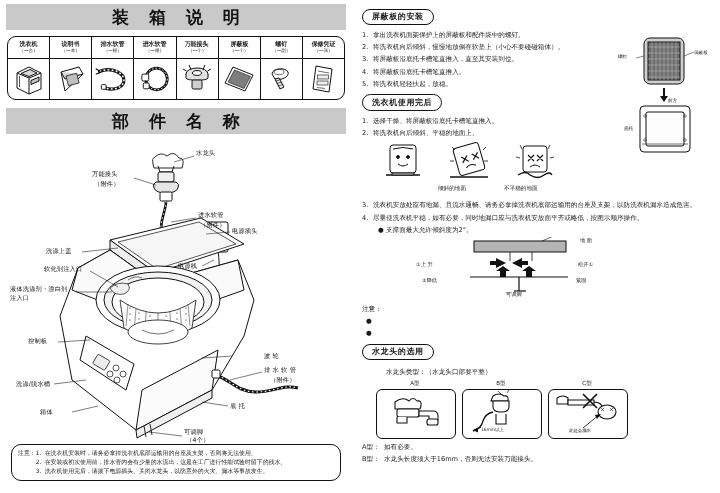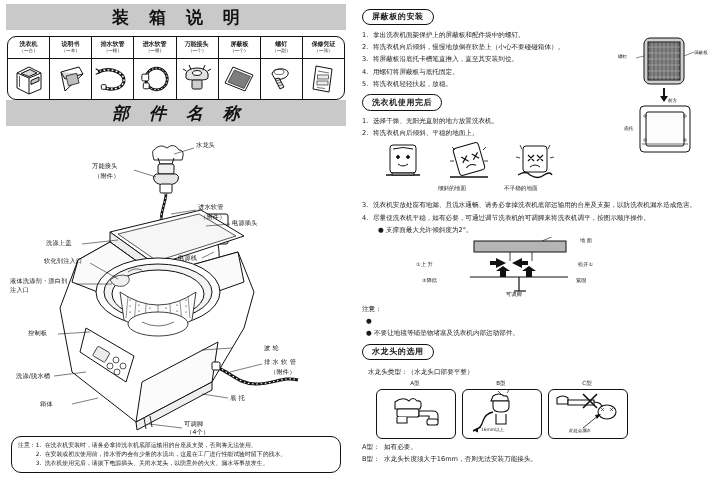--- a/index.html
+++ b/index.html
@@ -17,21 +17,21 @@
   .banner{
     background:#c9c9c9;
     height:26px;
     display:flex;align-items:center;justify-content:center;
     margin-bottom:6px;
   }
   .banner-title{
     font-size:17px;font-weight:bold;letter-spacing:7px;
     color:#111;text-indent:7px;
   }
-  .banner2{margin-top:0;font-style:italic;}
+  .banner2{margin-top:8px;}
 
   
   .pack-table{
     width:336px;border:1.2px solid #111;border-radius:9px;
     display:flex;overflow:hidden;background:#fff;margin:0 auto;
   }
   .pack-cell{
     flex:1;border-right:1px solid #111;
     display:flex;flex-direction:column;align-items:center;
     min-width:0;
@@ -463,33 +463,33 @@
       <li>
           <span class="n">2.</span>
           <span class="t">将洗衣机向后倾斜，慢慢地放倒在软垫上（小心不要碰碰箱体）。</span>
         </li>
       <li>
           <span class="n">3.</span>
           <span class="t">将屏蔽板沿底托卡槽笔直推入，直至其安装到位。</span>
         </li>
       <li>
           <span class="n">4.</span>
-          <span class="t">用螺钉将屏蔽板与底托固定。</span>
+          <span class="t">将屏蔽板沿底托卡槽笔直推入。</span>
         </li>
       <li>
           <span class="n">5.</span>
           <span class="t">将洗衣机轻轻扶起，放稳。</span>
         </li>
     </ul>
 
     <div class="sub-head">洗衣机使用完后</div>
     <ul class="steps">
       <li>
           <span class="n">1.</span>
-          <span class="t">选择干燥、无阳光直射的地方放置洗衣机。</span>
+          <span class="t">选择干燥、将屏蔽板沿底托卡槽笔直推入。</span>
         </li>
       <li>
           <span class="n">2.</span>
           <span class="t">将洗衣机向后倾斜、平稳的地面上。</span>
         </li>
     </ul>
 
     
     <div class="ground-figs">
       <svg width="46" height="42" viewBox="0 0 46 42" style="left:20px">
@@ -528,21 +528,21 @@
       <div class="ground-cap" style="left:144px;top:44px;">不平稳的地面</div>
     </div>
 
     <ul class="steps">
       <li>
           <span class="n">3.</span>
           <span class="t">洗衣机安放处应有地漏、且流水通畅、请务必拿掉洗衣机底部运输用的台座及支架，以防洗衣机漏水造成危害。</span>
         </li>
       <li>
           <span class="n">4.</span>
-          <span class="t">尽量使洗衣机平稳，如有必要，可通过调节洗衣机的可调脚来将洗衣机调平，按图示顺序操作。</span>
+          <span class="t">尽量使洗衣机平稳，如有必要，同时地漏口应与洗衣机安放面平齐或略低，按图示顺序操作。</span>
         </li>
     </ul>
     <ul class="sub-bullets">
       <li>
           <span class="dot">●</span>
           <span>支撑面最大允许倾斜度为2°。</span>
         </li>
     </ul>
 
     
@@ -571,26 +571,25 @@
       <div class="level-lbl" style="left:146px;top:54px;">可调脚</div>
     </div>
 
     <div class="plain">注意：</div>
     <ul class="bullets">
       <li>
           <span class="dot">●</span>
         </li>
       <li>
           <span class="dot">●</span>
-          <span>不要让地毯等铺垫物堵塞及洗衣机内部运动部件。</span>
         </li>
     </ul>
 
     <div class="sub-head">水龙头的选用</div>
-    <div class="plain" style="margin-left:8px;">水龙头类型：（水龙头口部要平整）</div>
+    <div class="plain" style="margin-left:26px;">水龙头类型：（水龙头口部要平整）</div>
 
     <div class="faucet-row">
 
       <div class="faucet-item">
         <div class="faucet-cap">A型</div>
         <div class="faucet-box">
           <svg width="78" height="48" viewBox="0 0 78 48">
             <g stroke="#111" fill="none" stroke-width="1.1">
               <path d="M18 12 q8 -6 14 -1 q4 -5 8 0 q5 -1 4 5 l-1 3 h-25 z"></path>
               <rect x="20" y="19" width="22" height="8" rx="2" fill="#fff"></rect>

